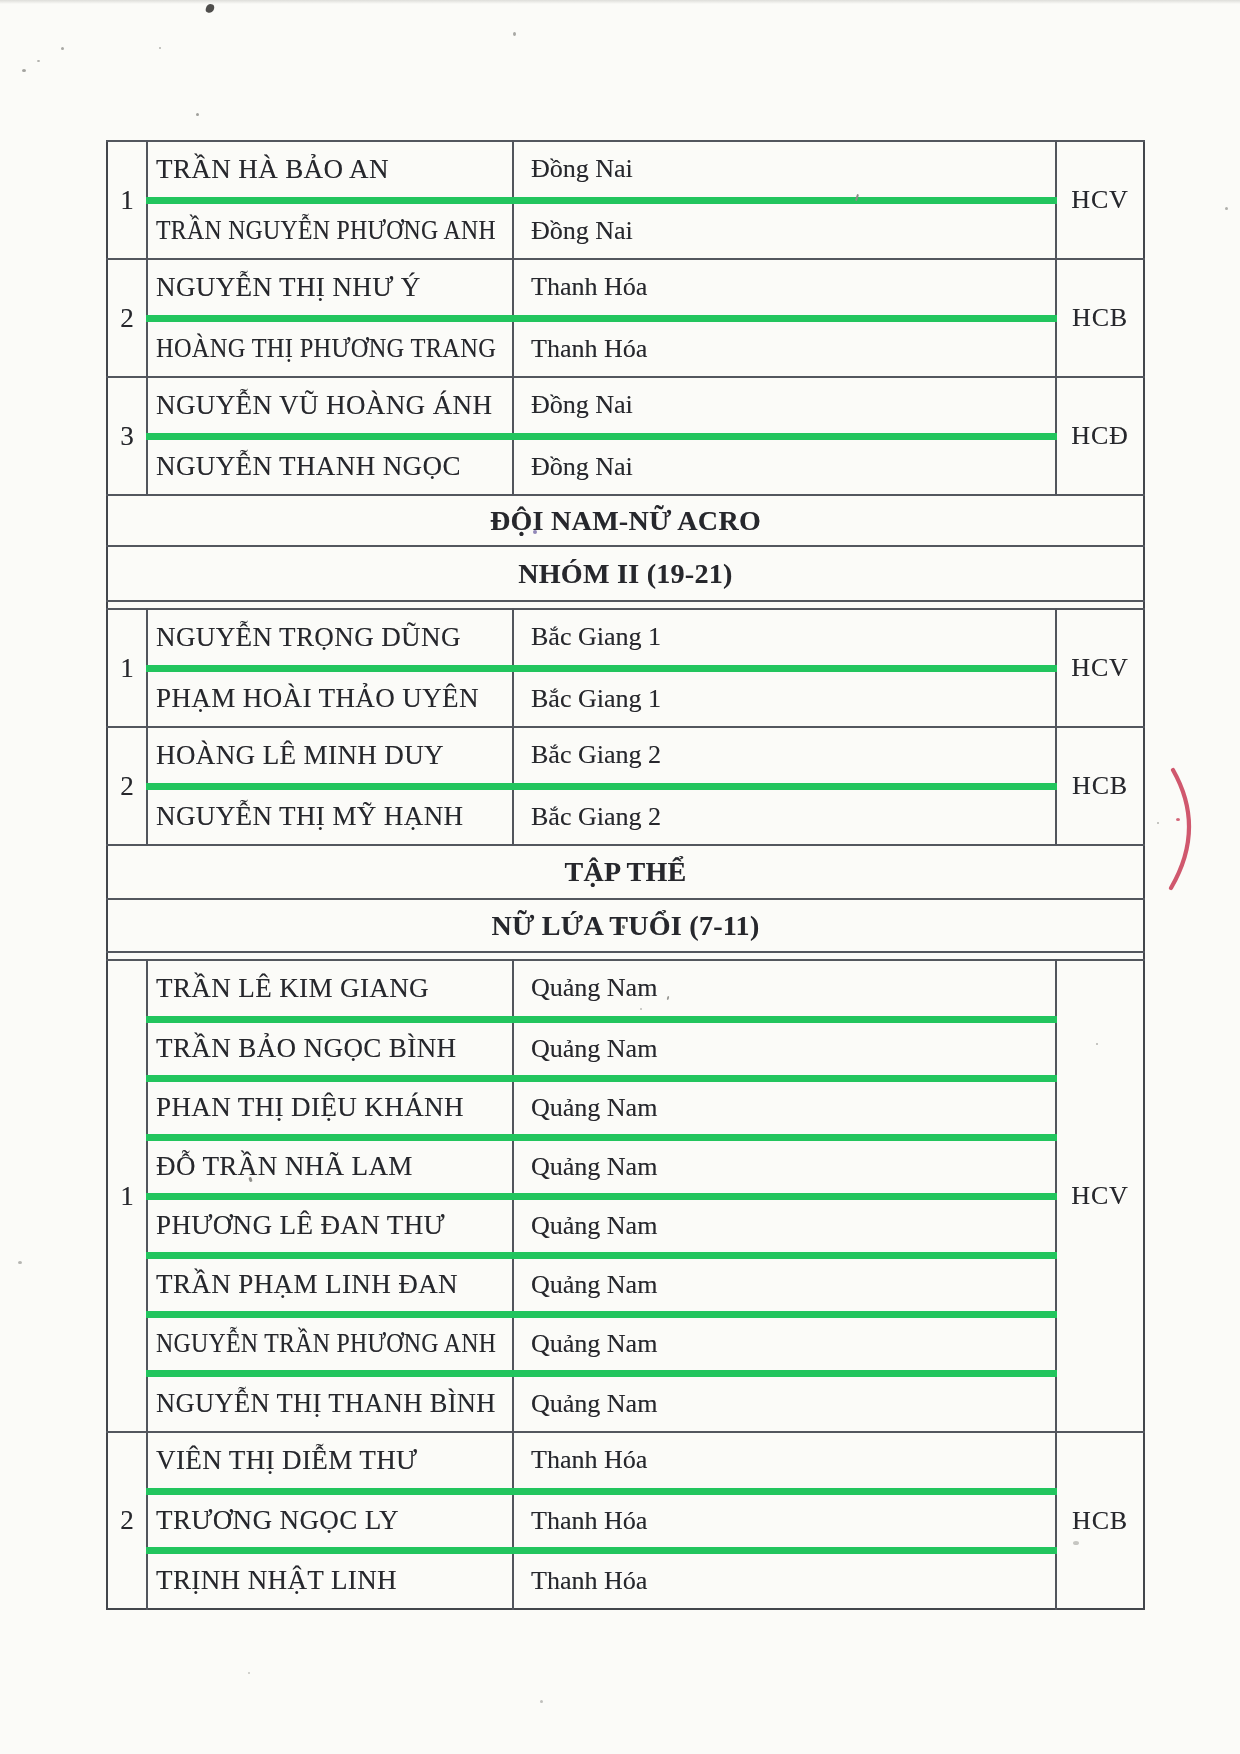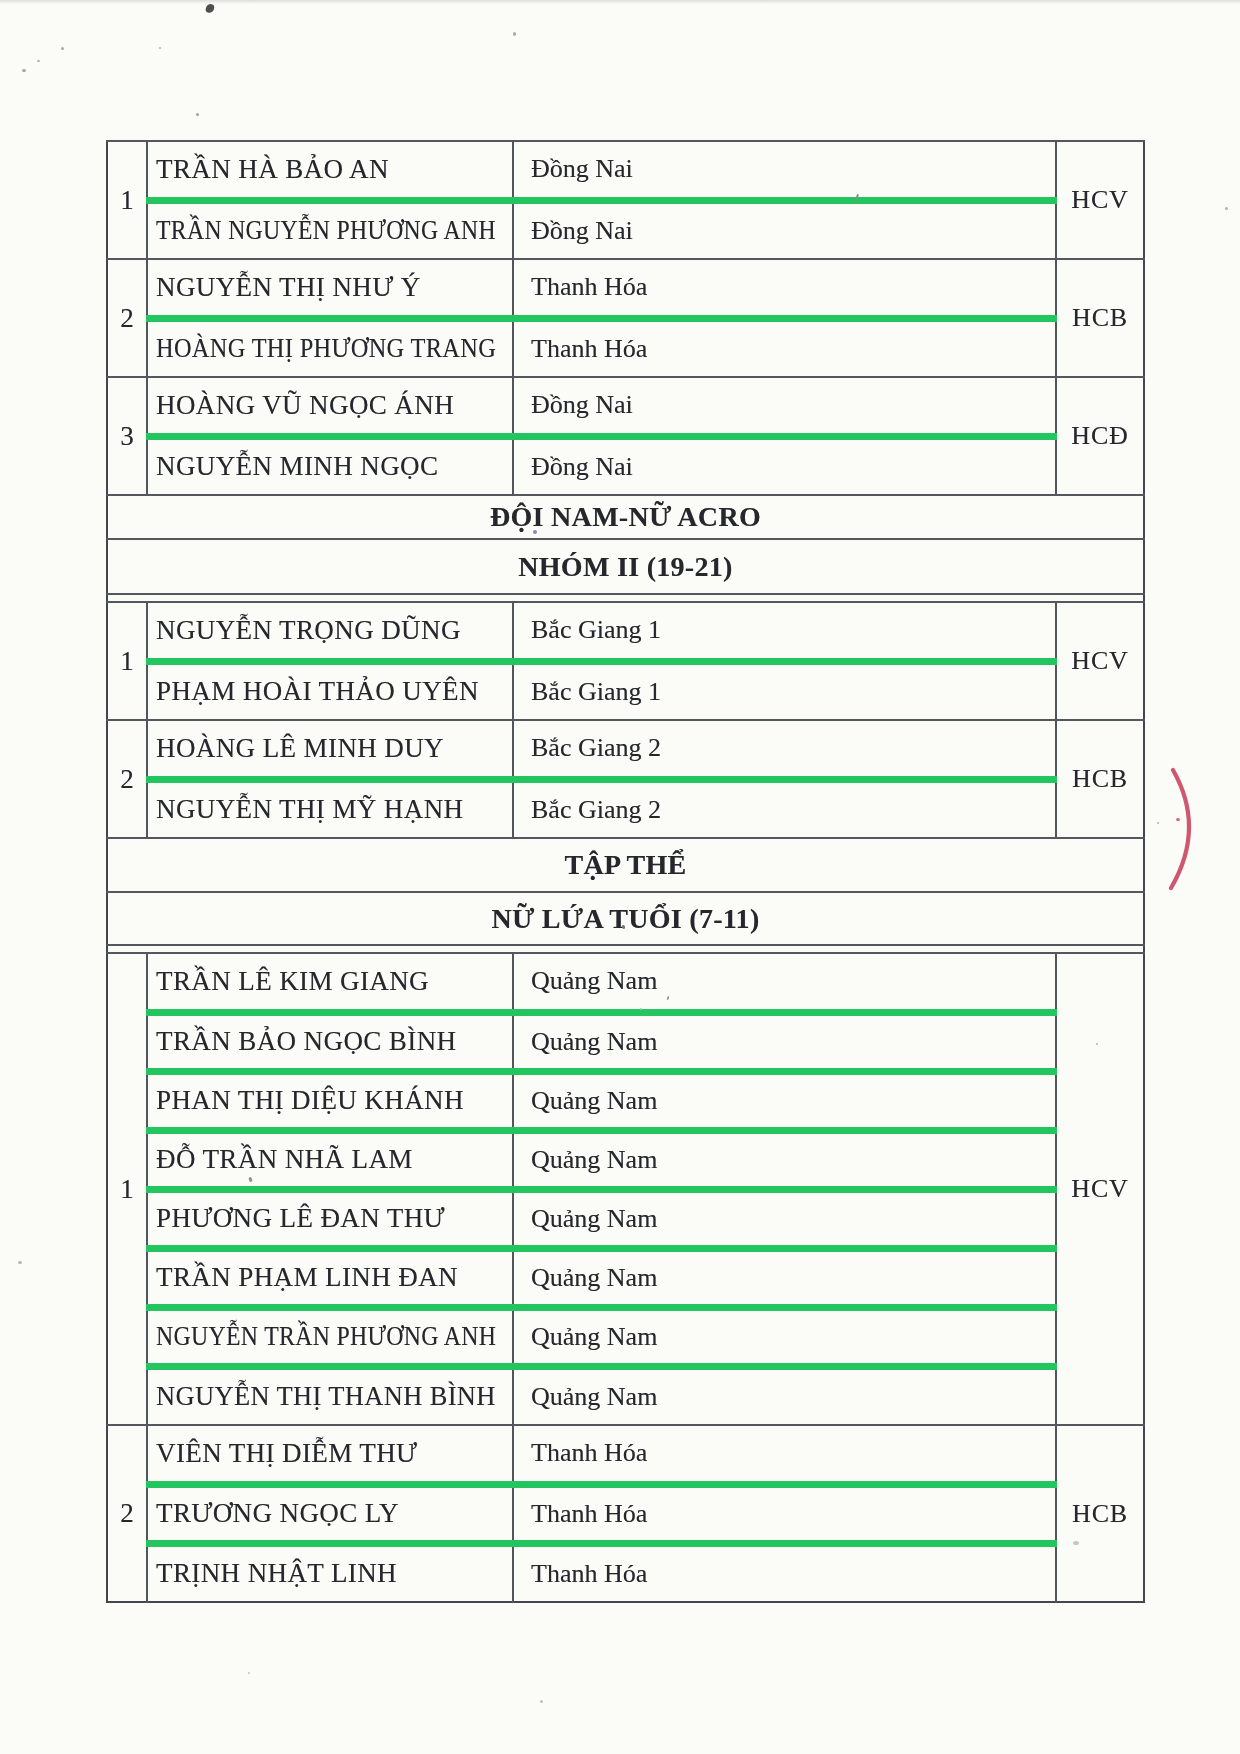--- a/index.html
+++ b/index.html
@@ -27,21 +27,21 @@
   tr.grow td{border-top:2px solid #53575e;}
   
   td.rank, td.name, td.prov{border-right:2px solid #51555c;}
   
   td.rank{text-align:center;font-size:27px;}
   td.name{padding-left:8px;font-size:27px;letter-spacing:.4px;}
   td.prov{padding-left:17px;font-size:26px;}
   td.medal{text-align:center;font-size:26px;letter-spacing:.8px;margin-top:43px;}
   td.header-cell{text-align:center;font-weight:bold;font-size:28px;letter-spacing:.3px;}
   tr.mrow{height:59px;}
-  tr.h1{height:44px;} tr.h2{height:55px;} tr.h3{height:54px;} tr.h4{height:53px;}
+  tr.h1{height:51px;} tr.h2{height:55px;} tr.h3{height:54px;} tr.h4{height:53px;}
   tr.grow{height:8px;}
   .nm{display:inline-block;white-space:nowrap;transform-origin:left center;}
   .cellspan{text-shadow:0.2px 0.2px 0.6px rgba(35,35,40,.35);}
   
   .speck{position:absolute;border-radius:50%;}
   .red-mark{position:absolute;left:1167px;top:766px;width:40px;height:126px;}
   .red-dot{position:absolute;background:#c9415a;border-radius:50%;opacity:.8;}
 </style>
 </head>
 <body>
@@ -75,26 +75,26 @@
     <td class="prov"><span class="cellspan">Thanh Hóa</span></td>
     <td class="medal" rowspan="2"><span class="cellspan">HCB</span></td>
   </tr>
   <tr class="mrow">
     <td class="name"><span class="nm cellspan" style="transform: scaleX(0.901);">HOÀNG THỊ PHƯƠNG TRANG</span></td>
     <td class="prov"><span class="cellspan">Thanh Hóa</span></td>
   </tr>
 
   <tr class="mrow gstart">
     <td class="rank" rowspan="2"><span class="cellspan">3</span></td>
-    <td class="name"><span class="nm cellspan">HOÀNG VŨ NGỌC ÁNH</span></td>
+    <td class="name"><span class="nm cellspan">NGUYỄN VŨ HOÀNG ÁNH</span></td>
     <td class="prov"><span class="cellspan">Đồng Nai</span></td>
     <td class="medal" rowspan="2"><span class="cellspan">HCĐ</span></td>
   </tr>
   <tr class="mrow">
-    <td class="name"><span class="nm cellspan">NGUYỄN MINH NGỌC</span></td>
+    <td class="name"><span class="nm cellspan">NGUYỄN THANH NGỌC</span></td>
     <td class="prov"><span class="cellspan">Đồng Nai</span></td>
   </tr>
 
   <tr class="hrow h1">
     <td class="header-cell" colspan="4"><span class="cellspan">ĐỘI NAM-NỮ ACRO</span></td>
   </tr>
   <tr class="hrow h2">
     <td class="header-cell" colspan="4"><span class="cellspan">NHÓM II (19-21)</span></td>
   </tr>
   <tr class="grow">

